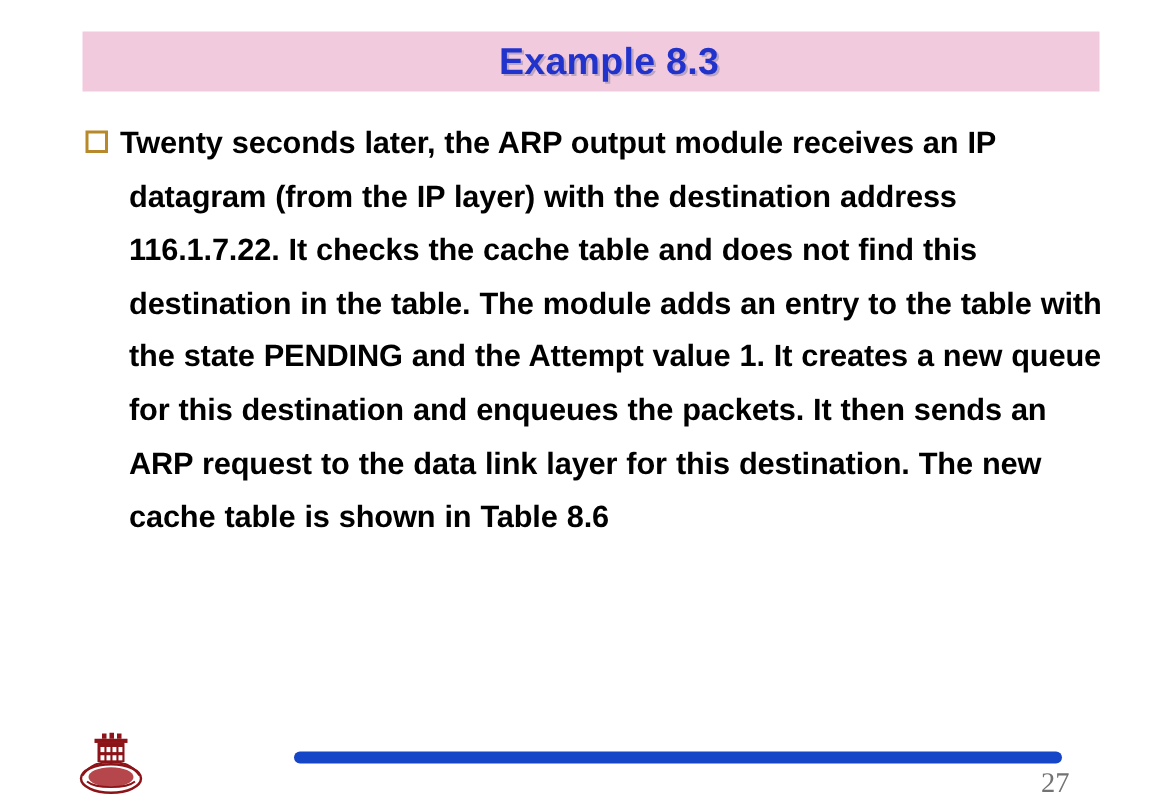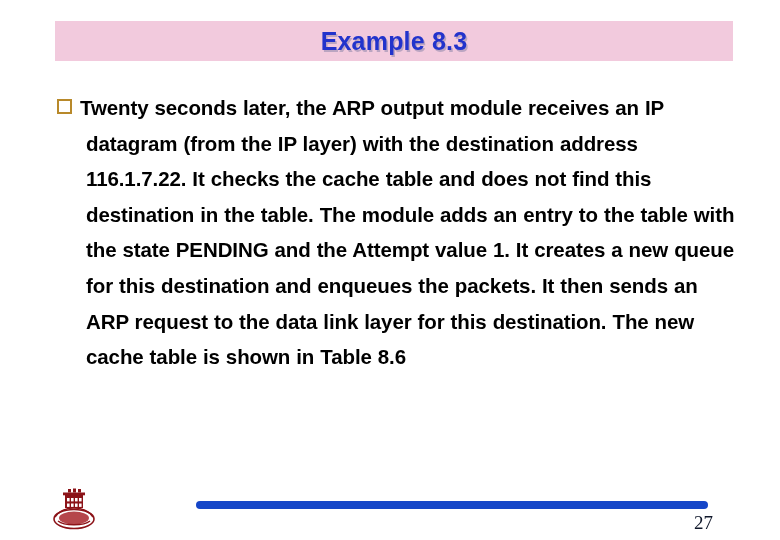--- a/index.html
+++ b/index.html
@@ -31,33 +31,33 @@
     width: 100%;
     height: 40px;
     line-height: 40px;
     text-align: center;
     font-size: 25px;
     font-weight: bold;
     color: #2233cc;
     letter-spacing: 0.2px;
     text-shadow: 1.5px 1.5px 0px rgba(120,120,160,0.45);
     white-space: nowrap;
+    padding-left: 12px;
   }
 
   
   #body-block {
     position: absolute;
     left: 55px;
     top: 78px;
     width: 680px;
   }
   #bullet-row {
     position: relative;
     display: block;
-    margin-top: 12px;
   }
   #bullet-icon {
     position: absolute;
     left: 2px;
     top: 9px;
     width: 15px;
     height: 15px;
   }
   #bullet-icon .sq-shadow {
     position: absolute;
@@ -123,21 +123,21 @@
     background: #1546c8;
     border-radius: 4px;
   }
   #page-number {
     position: absolute;
     left: 694px;
     top: 512px;
     font-family: "Liberation Serif", serif;
     font-size: 19px;
     font-weight: normal;
-    color: #0f172a;
+    color: #737373;
   }
 </style>
 </head>
 <body>
 
 <div id="title-band">
   <div id="slide-title">Example 8.3</div>
 </div>
 
 <div id="body-block">

